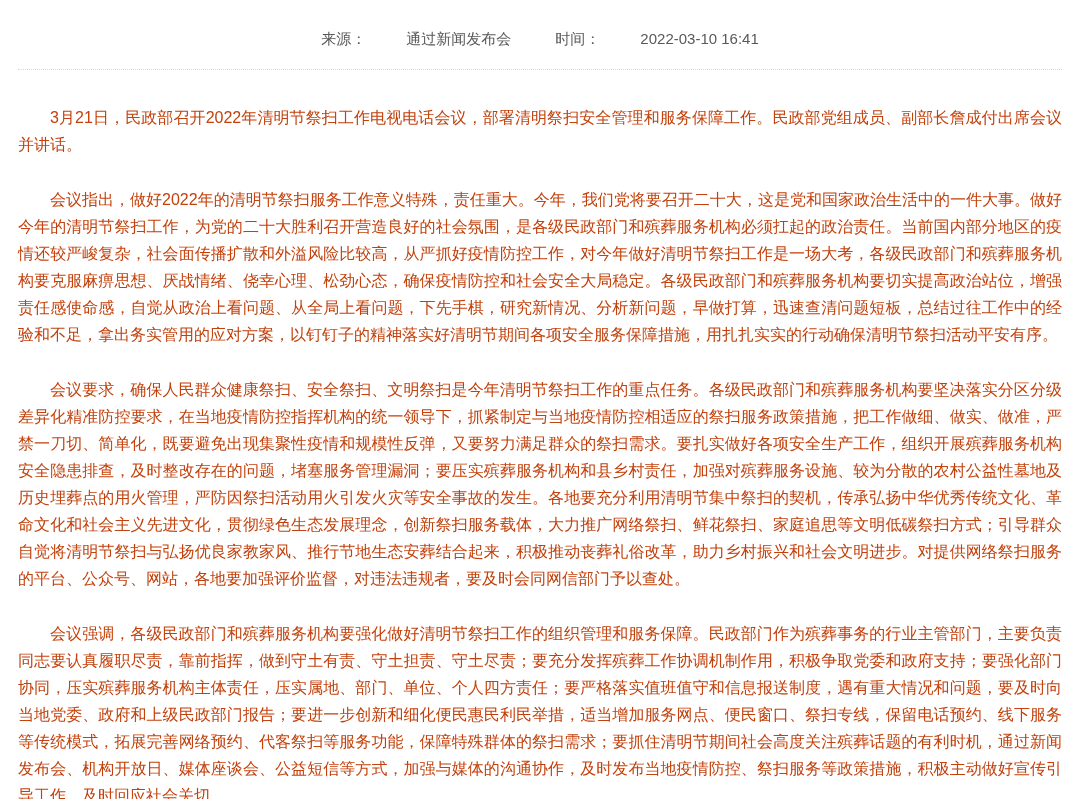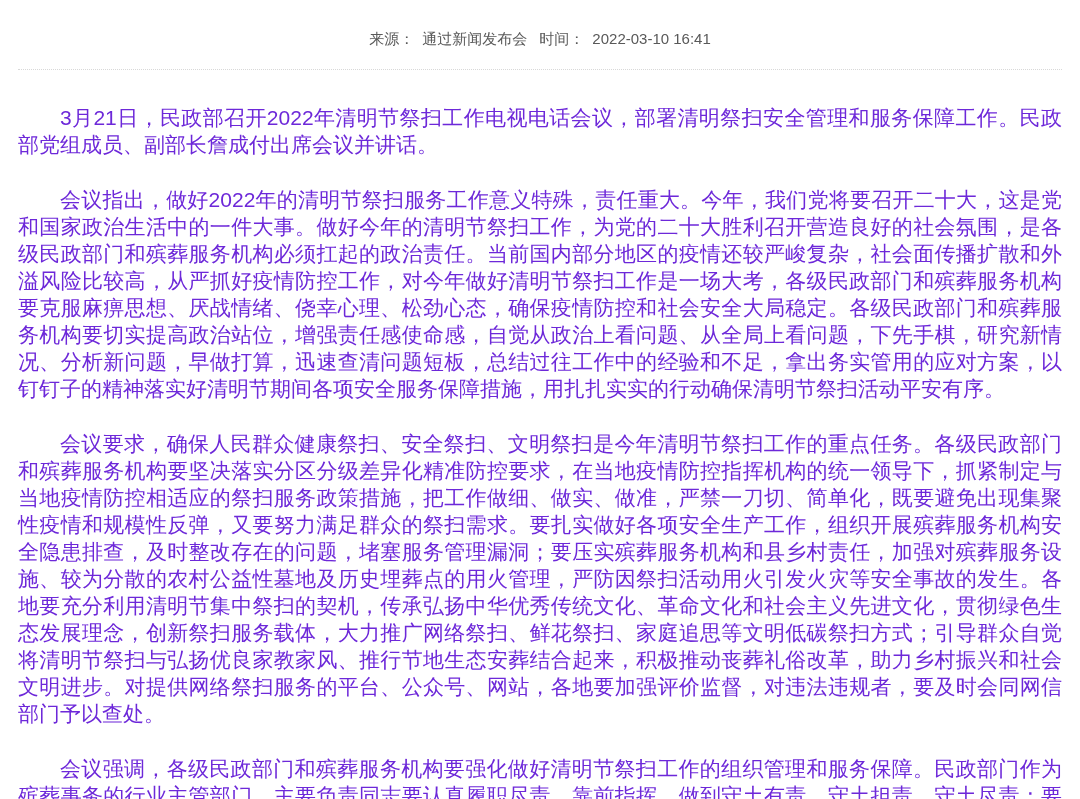--- a/index.html
+++ b/index.html
@@ -27,28 +27,28 @@
     letter-spacing: 0.5px;
   }
   .article-meta {
     text-align: center;
     font-size: 15px;
     color: #595959;
     margin-top: 30px;
     padding-bottom: 20px;
     border-bottom: 1px dotted #d8d8d8;
   }
-  .article-meta span { margin: 0 4px; }
+  .article-meta span { margin: 0 20px; }
   .article-body {
     margin-top: 34px;
   }
   .article-body p {
-    font-size: 21px;
+    font-size: 16px;
     line-height: 27px;
-    color: #6d28d9;
+    color: #c2410c;
     text-align: justify;
     text-indent: 2em;
     margin-bottom: 28px;
   }
   .watermark {
     position: absolute;
     right: -10px;
     bottom: 2px;
     font-size: 20px;
     font-weight: bold;

